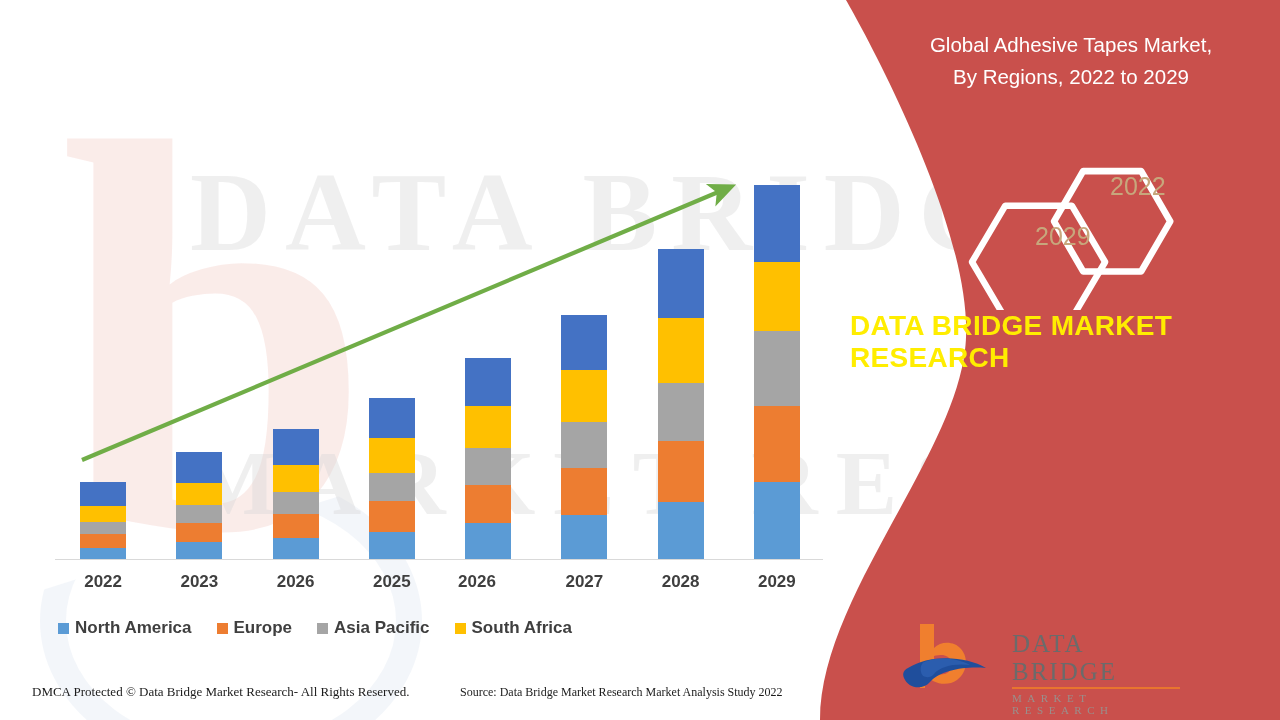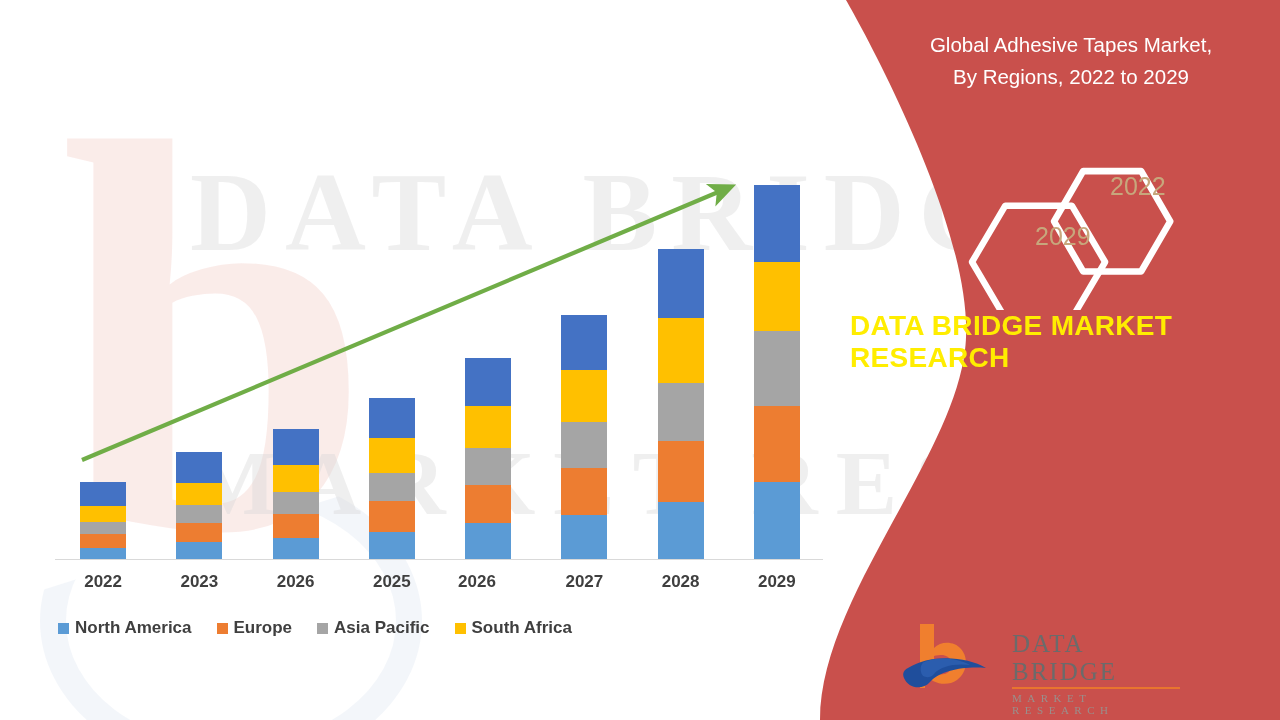--- a/index.html
+++ b/index.html
@@ -242,20 +242,24 @@
       <div class="legend-item">
         <span class="legend-swatch" style="background: rgb(165, 165, 165);"></span>
         <span class="legend-label">Asia Pacific</span>
       </div>
       <div class="legend-item">
         <span class="legend-swatch" style="background: rgb(255, 192, 0);"></span>
         <span class="legend-label">South Africa</span>
       </div>
     </div>
 
+  <div id="footer">
+    <div id="dmca">DMCA Protected © Data Bridge Market Research- All Rights Reserved.</div>
+    <div id="source">Source: Data Bridge Market Research Market Analysis Study 2022</div>
+  </div>
 </div>
 
 <div id="red-panel">
   <svg id="red-shape" viewBox="0 0 470 720" preserveAspectRatio="none">
     <path d="M36,0 C36,0 170,230 155,350 C142,460 10,600 10,720 L470,720 L470,0 Z" fill="#C9504C"></path>
   </svg>
 
   <div id="right-title">
     <span class="line l1">Global Adhesive Tapes Market,</span>
     <span class="line l2">By Regions, 2022 to 2029</span>

